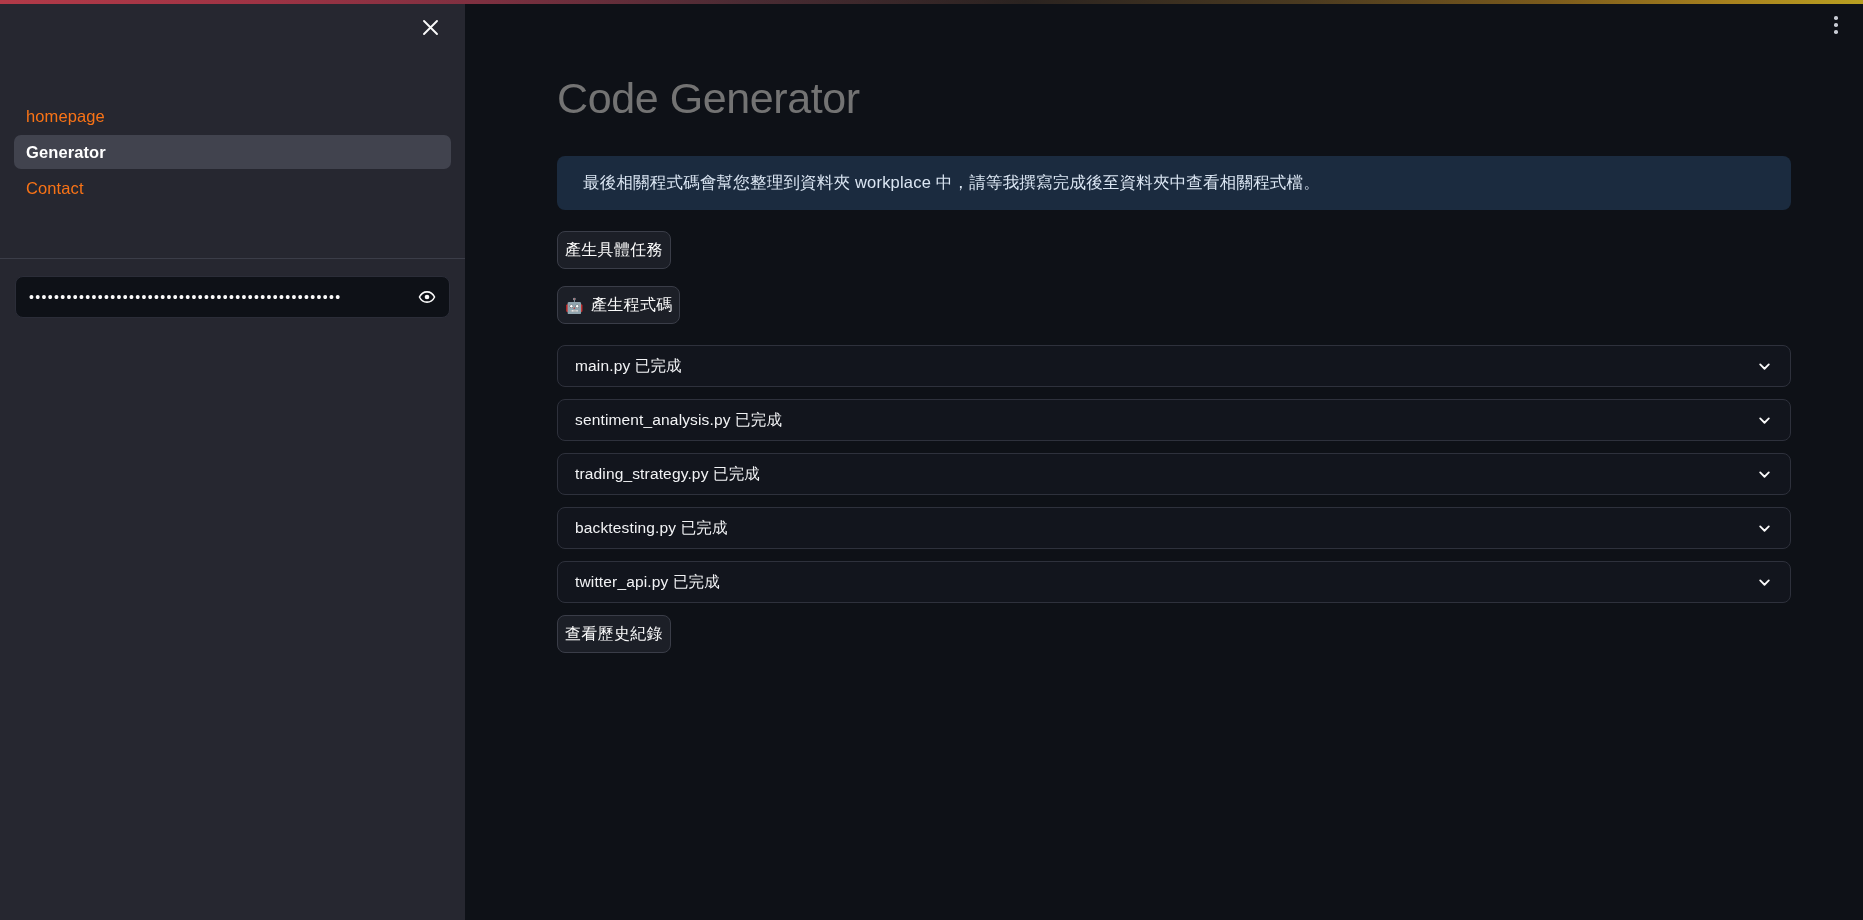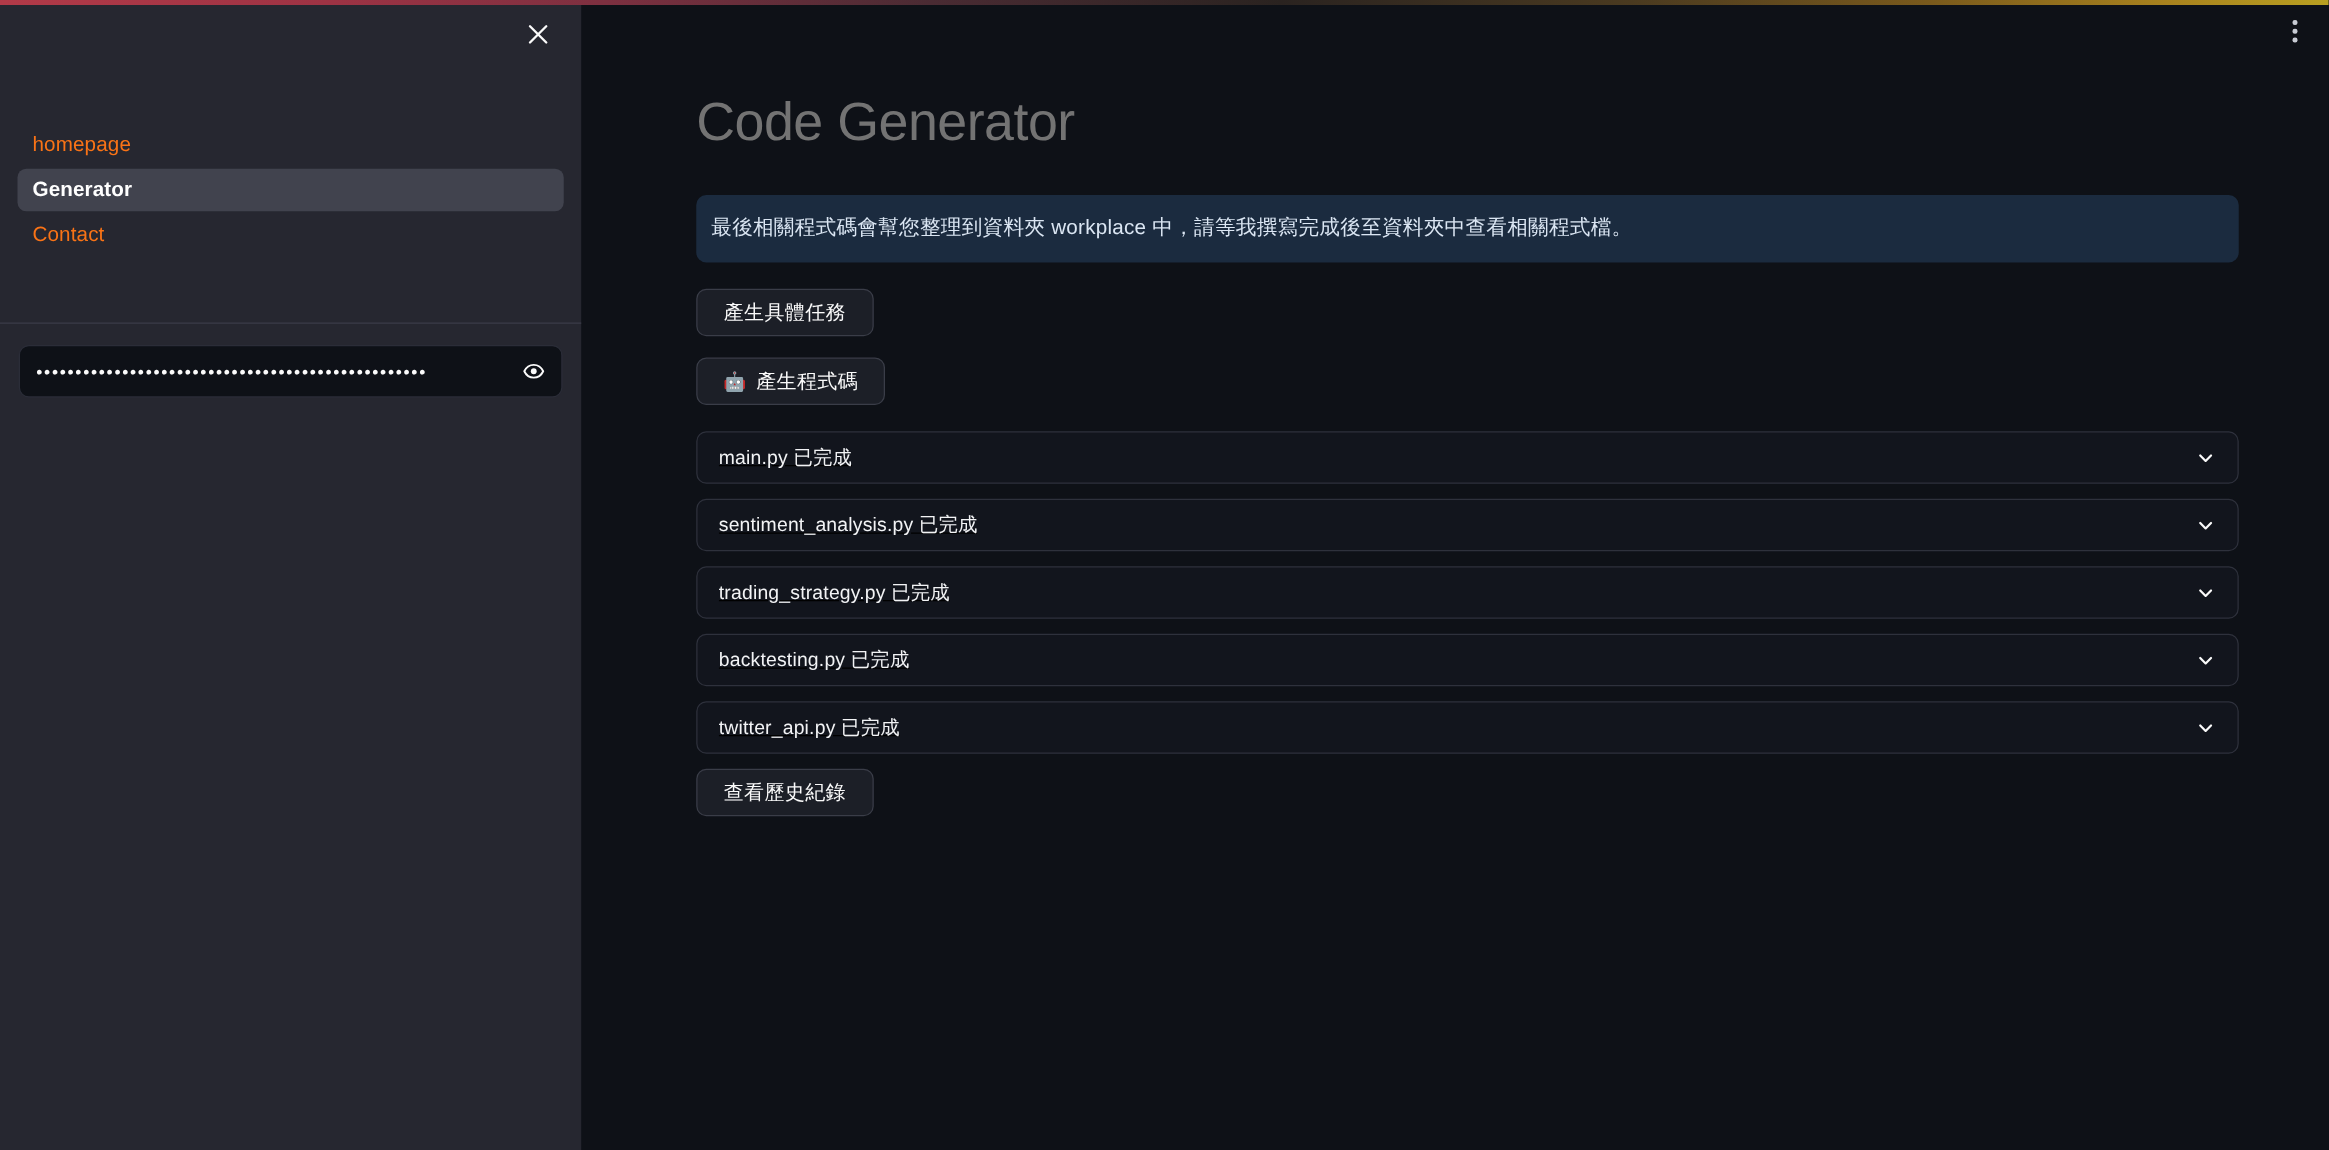--- a/index.html
+++ b/index.html
@@ -197,37 +197,37 @@
     margin-bottom: 33px;
   }
 
   .info-banner {
     width: 1234px;
     min-height: 53px;
     background: #1b2b3f;
     border-radius: 8px;
     display: flex;
     align-items: center;
-    padding: 14px 12px;
+    padding: 14px 26px;
     margin-bottom: 21px;
   }
   .info-banner-text {
     font-size: 16.5px;
     color: #dbe6f3;
     line-height: 1.55;
     letter-spacing: 0.2px;
   }
 
   .btn {
     display: inline-flex;
     align-items: center;
     justify-content: center;
     gap: 7px;
     height: 38px;
-    padding: 0 21px;
+    padding: 0 7px;
     background: #1c1f27;
     border: 1px solid #3a3d48;
     border-radius: 8px;
     color: #fafafa;
     font-size: 16px;
     letter-spacing: 0.3px;
     cursor: pointer;
     white-space: nowrap;
     font-family: "Liberation Sans", "DejaVu Sans", sans-serif;
   }
@@ -244,21 +244,20 @@
     height: 42px;
     background: #12151d;
     border: 1px solid #2e313c;
     border-radius: 8px;
     display: flex;
     align-items: center;
     justify-content: space-between;
     padding: 0 18px 0 17px;
     margin-bottom: 12px;
     cursor: pointer;
-    text-decoration: underline;
   }
 
   .accordion-label {
     font-size: 15.5px;
     color: #f2f3f5;
     letter-spacing: 0.15px;
     white-space: nowrap;
     overflow: hidden;
     text-overflow: ellipsis;
   }

